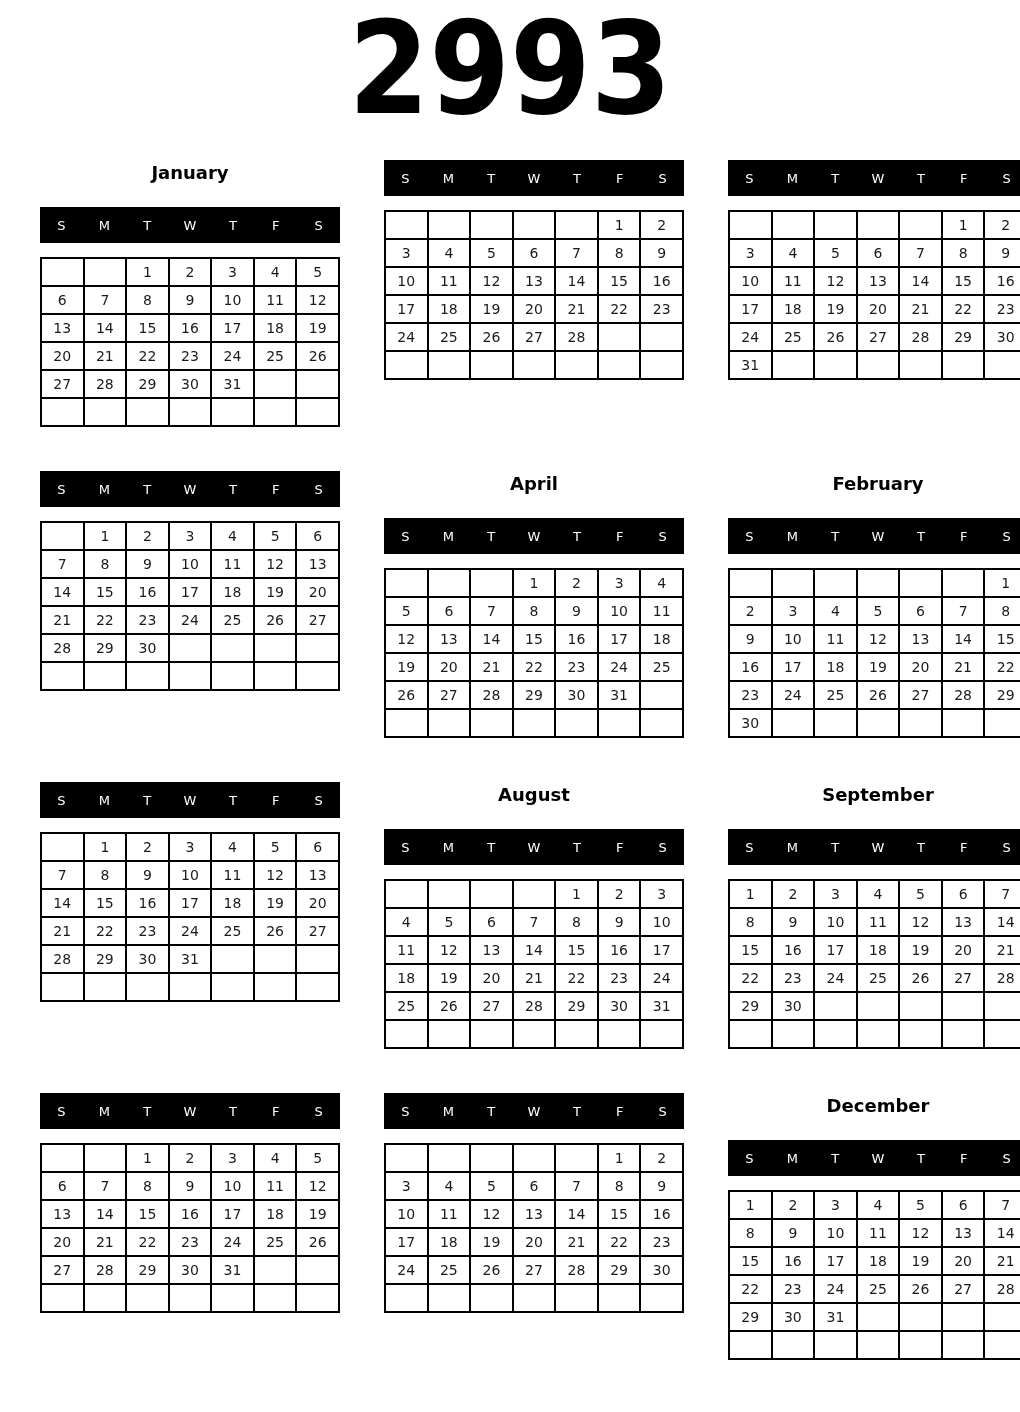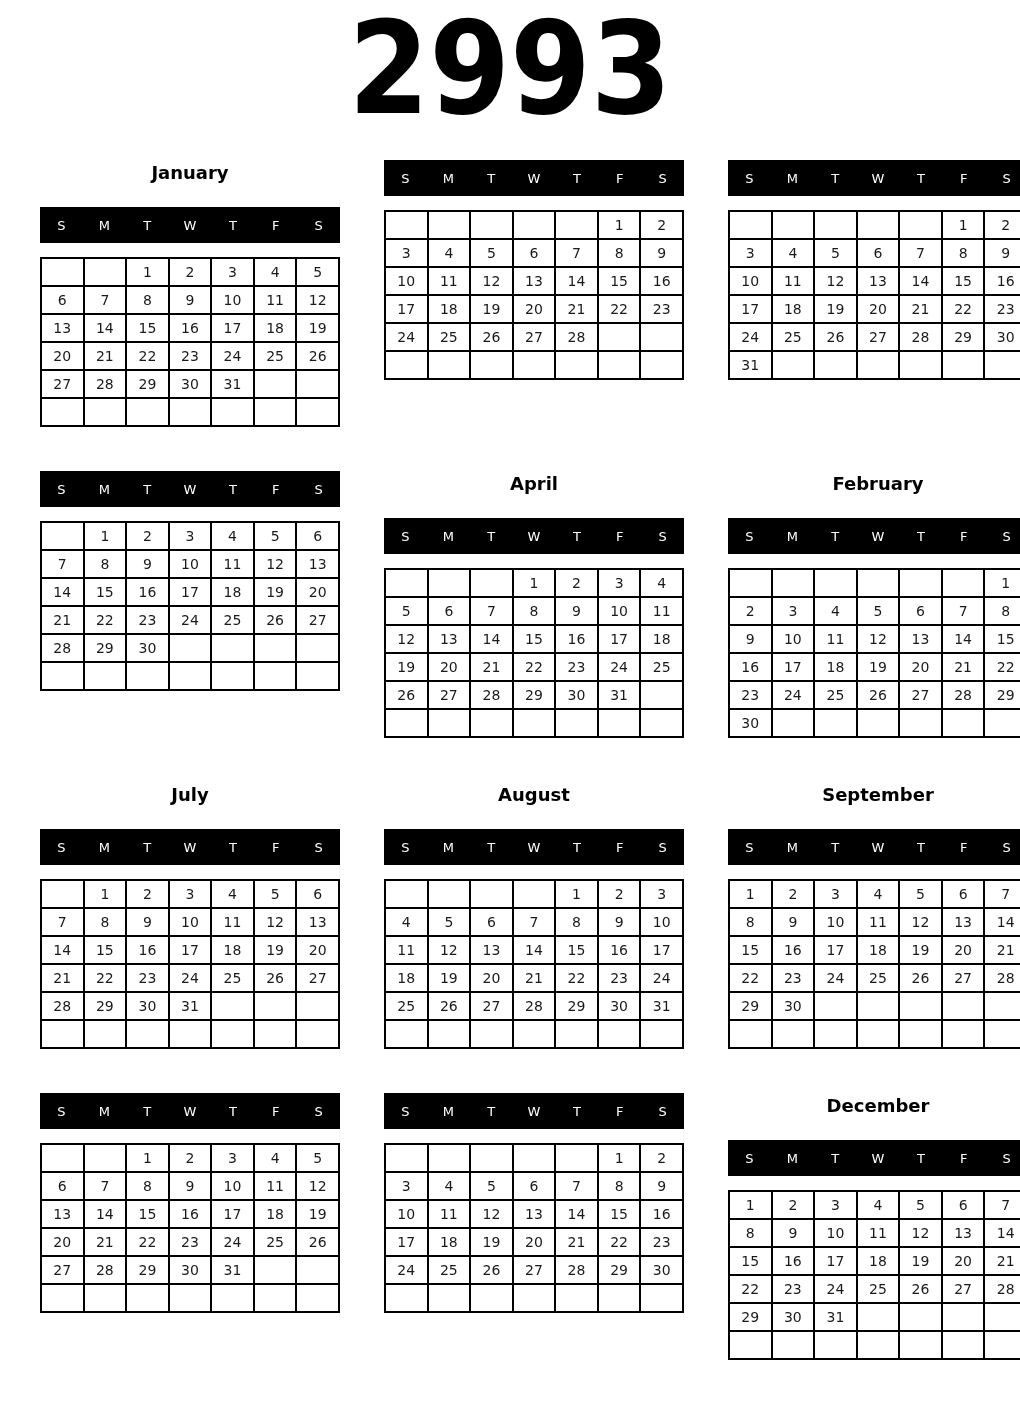--- a/index.html
+++ b/index.html
@@ -500,21 +500,20 @@
             <td></td>
             <td></td>
             <td></td>
             <td></td>
           </tr>
         </tbody>
     </table>
   </section>
 
   <section class="month-section">
-    <h2 class="month-title">July</h2>
     <div class="weekday-bar">
         <span>S</span>
         <span>M</span>
         <span>T</span>
         <span>W</span>
         <span>T</span>
         <span>F</span>
         <span>S</span>
       </div>
     <table class="month-grid">

